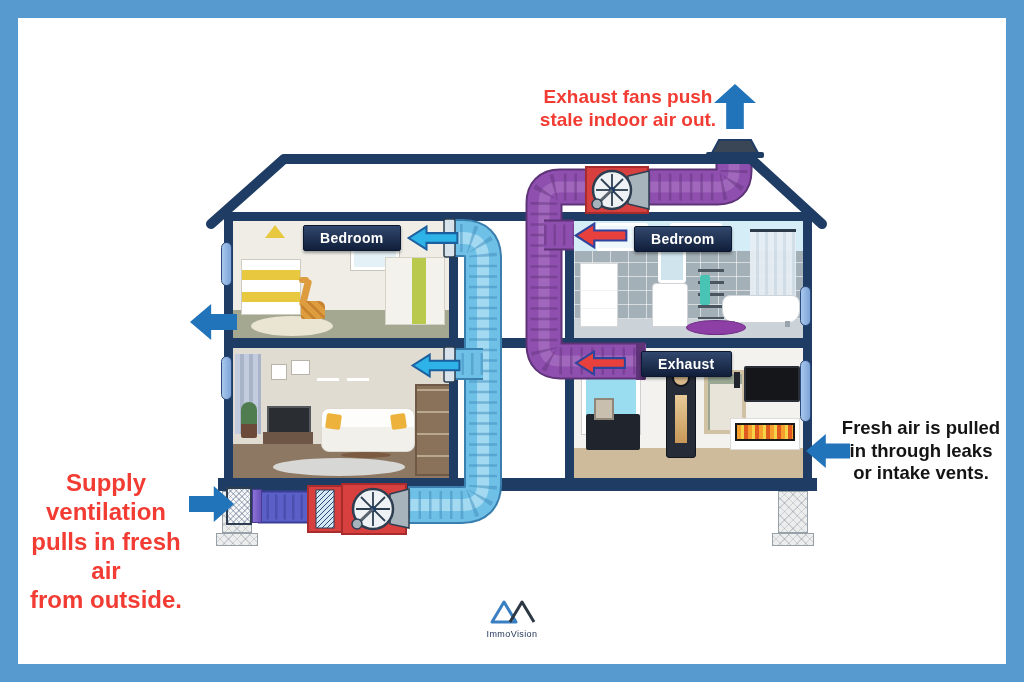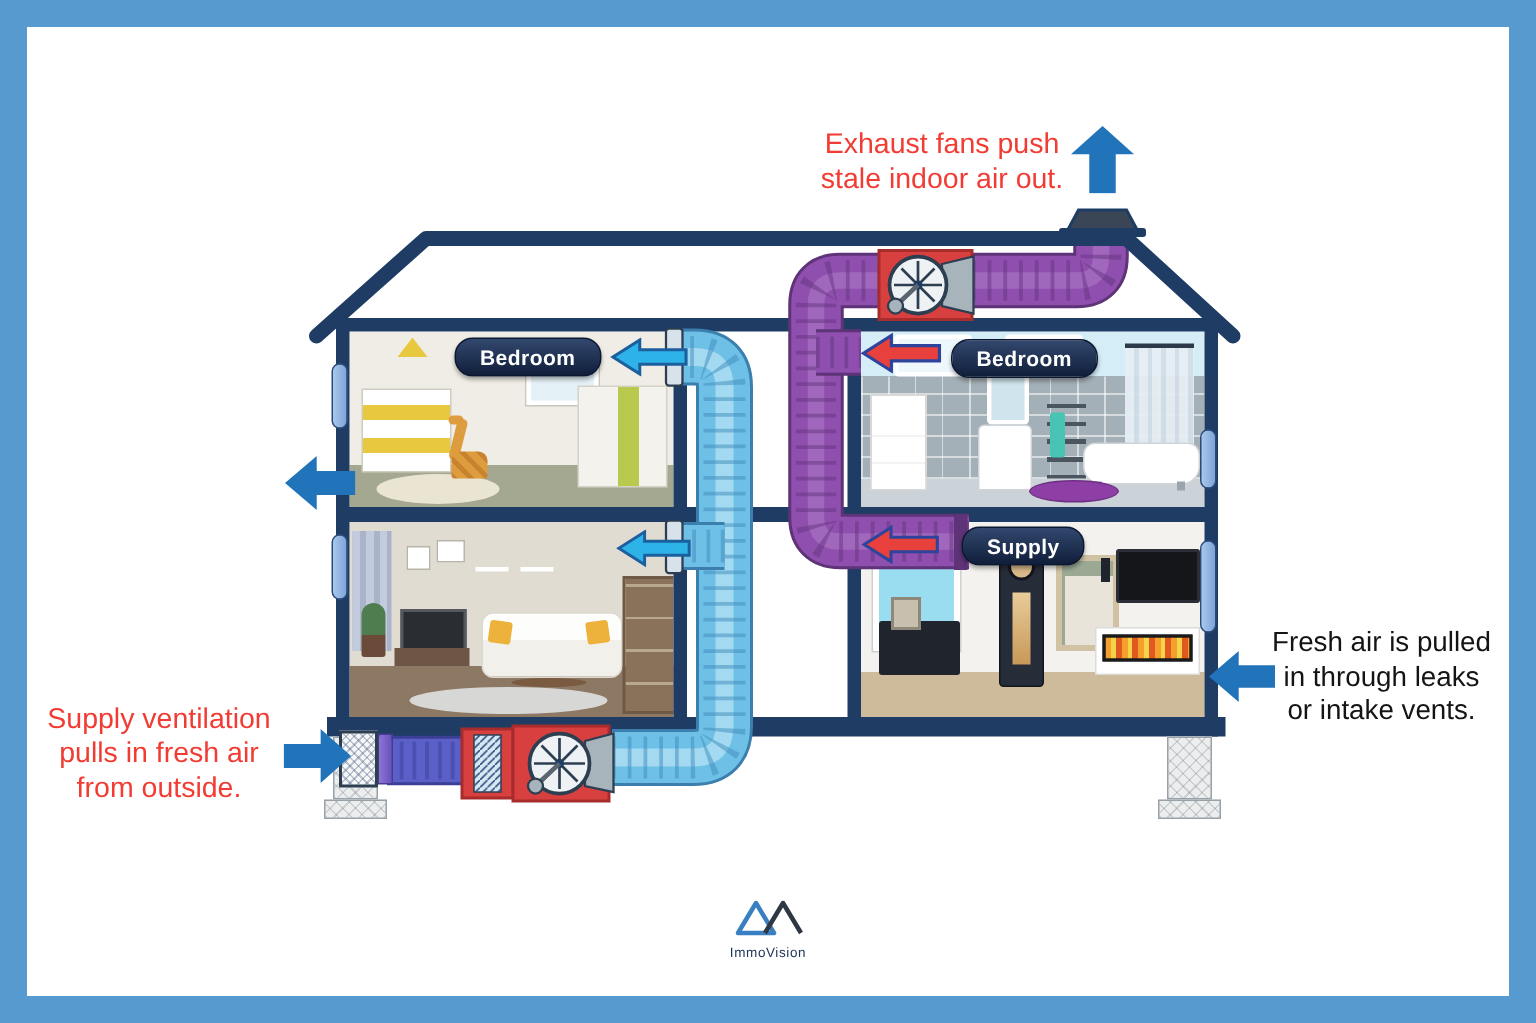--- a/index.html
+++ b/index.html
@@ -48,24 +48,24 @@
   .d-edge{stroke:#3c3f96;stroke-width:33;}
   .d-main{stroke:var(--intake_duct,#5B5FC8);stroke-width:29;}
   .d-ribs{stroke:#41459e;stroke-width:25;stroke-dasharray:2.5 6;opacity:.6;}
   .fanbox{fill:var(--fan_box_red,#D84040);stroke:#a82c2c;stroke-width:2;}
   .fanwheel{fill:#eef2f5;stroke:#2c3e50;stroke-width:2.5;}
   .spoke{stroke:#2c3e50;stroke-width:1.8;}
   .cone{fill:#a8b4bc;stroke:#2c3e50;stroke-width:1.5;}
   .navy{fill:var(--structure_navy,#1E3C64);}
   
   .room-label{position:absolute;z-index:30;color:#fff;font-size:14px;font-weight:600;letter-spacing:.3px;
-     background:linear-gradient(#32486e,#101e3a);border:1px solid #0c1730;border-radius:12px;
+     background:linear-gradient(#32486e,#101e3a);border:1px solid #0c1730;border-radius:2px;
      padding:4px 16px;box-shadow:0 2px 3px rgba(0,0,0,.35);white-space:nowrap;}
   .flow-arrow{position:absolute;z-index:31;}
-  .annotation{position:absolute;z-index:40;font-weight:normal;text-align:center;white-space:pre-line;line-height:1.22;}
+  .annotation{position:absolute;z-index:40;font-weight:bold;text-align:center;white-space:pre-line;line-height:1.22;}
   .ann-red{color:var(--annotation_red,#F23C33);}
   .ann-black{color:#141414;}
   .big-arrow{position:absolute;z-index:40;background:var(--annotation_blue_arrow,#2173BA);}
   .arrow-up{clip-path:polygon(50% 0,100% 42%,71% 42%,71% 100%,29% 100%,29% 42%,0 42%);}
   .arrow-left{clip-path:polygon(100% 28%,45% 28%,45% 0,0 50%,45% 100%,45% 72%,100% 72%);}
   .arrow-right{clip-path:polygon(0 28%,55% 28%,55% 0,100% 50%,55% 100%,55% 72%,0 72%);}
   .logo-wrap{position:absolute;z-index:40;text-align:center;}
   .logo-text{font-size:9px;font-weight:normal;color:#23375a;letter-spacing:.4px;margin-top:1px;}
 </style>
 </head>
@@ -229,42 +229,42 @@
   <div class="intake" style="left:226px;top:487px;width:26px;height:38px;z-index:22;"></div>
   <div class="connector" style="left:252px;top:489px;width:10px;height:34px;z-index:22;"></div>
 
   <div class="wall-vent" style="left:221px;top:242px;width:11px;height:44px;z-index:21;"></div>
   <div class="wall-vent" style="left:221px;top:356px;width:11px;height:44px;z-index:21;"></div>
   <div class="wall-vent" style="left:800px;top:286px;width:11px;height:40px;z-index:21;"></div>
   <div class="wall-vent" style="left:800px;top:360px;width:11px;height:62px;z-index:21;"></div>
 
   <div class="room-label" style="left:303px;top:225px;">Bedroom</div>
   <div class="room-label" style="left:634px;top:226px;">Bedroom</div>
-  <div class="room-label" style="left:641px;top:351px;">Supply</div>
+  <div class="room-label" style="left:641px;top:351px;">Exhaust</div>
 
   <svg class="flow-arrow" style="left:404px;top:225px;" width="58" height="26" viewBox="0 0 64 32">
     <polygon points="62,10 24,10 24,2 2,16 24,30 24,22 62,22" fill="var(--flow_arrow_cyan,#2EB3E8)" stroke="#1c5f9e" stroke-width="2.5"></polygon>
   </svg>
   <svg class="flow-arrow" style="left:572px;top:222px;" width="58" height="27" viewBox="0 0 64 32">
     <polygon points="62,10 24,10 24,2 2,16 24,30 24,22 62,22" fill="var(--flow_arrow_red,#E8403C)" stroke="#2e449c" stroke-width="2.5"></polygon>
   </svg>
   <svg class="flow-arrow" style="left:404px;top:353px;" width="64" height="25" viewBox="0 0 64 32">
     <polygon points="62,10 24,10 24,2 2,16 24,30 24,22 62,22" fill="var(--flow_arrow_cyan,#2EB3E8)" stroke="#1c5f9e" stroke-width="2.5"></polygon>
   </svg>
   <svg class="flow-arrow" style="left:572px;top:350px;" width="57" height="26" viewBox="0 0 64 32">
     <polygon points="62,10 24,10 24,2 2,16 24,30 24,22 62,22" fill="var(--flow_arrow_red,#E8403C)" stroke="#2e449c" stroke-width="2.5"></polygon>
   </svg>
 
   <div class="annotation ann-red" style="left:528px;top:85px;width:200px;font-size:19px;">Exhaust fans push
 stale indoor air out.</div>
   <div class="big-arrow arrow-up" style="left:714px;top:84px;width:42px;height:45px;"></div>
 
   <div class="big-arrow arrow-left" style="left:190px;top:304px;width:47px;height:36px;"></div>
 
-  <div class="annotation ann-red" style="left:20px;top:468px;width:172px;font-size:19px;">Supply ventilation
+  <div class="annotation ann-red" style="left:20px;top:468px;width:172px;font-size:24px;">Supply ventilation
 pulls in fresh air
 from outside.</div>
   <div class="big-arrow arrow-right" style="left:189px;top:486px;width:45px;height:36px;"></div>
 
   <div class="annotation ann-black" style="left:840px;top:417px;width:162px;font-size:18.5px;">Fresh air is pulled
 in through leaks
 or intake vents.</div>
   <div class="big-arrow arrow-left" style="left:806px;top:434px;width:44px;height:34px;"></div>
 
   <div class="logo-wrap" style="left:452px;top:594px;width:120px;">

